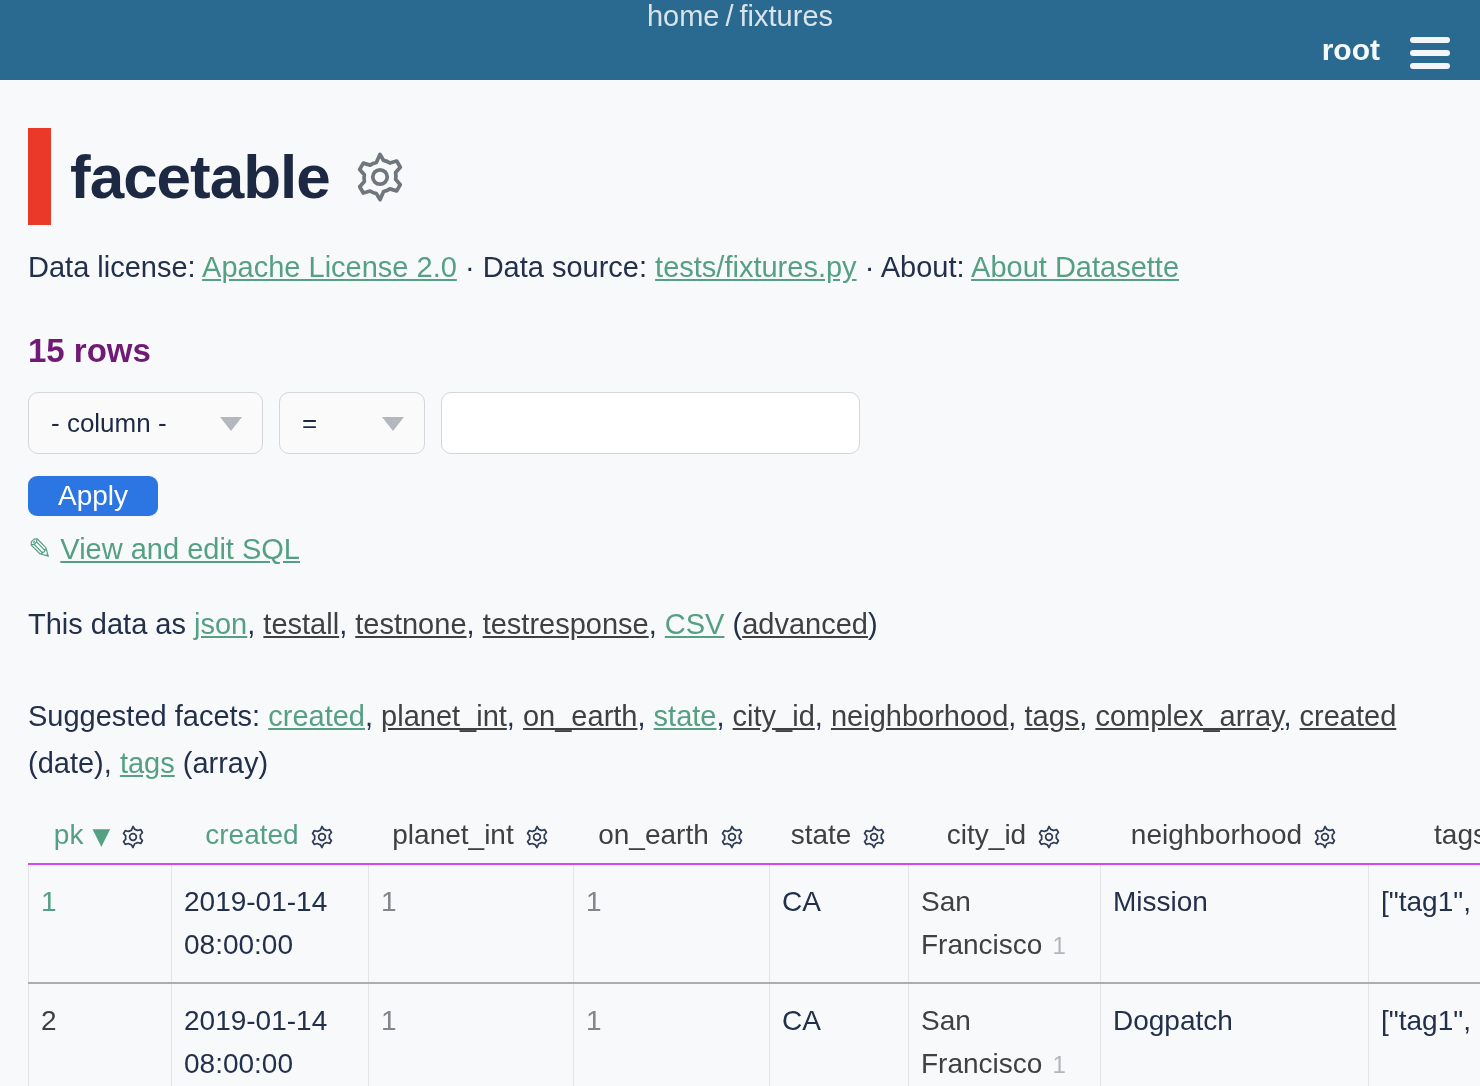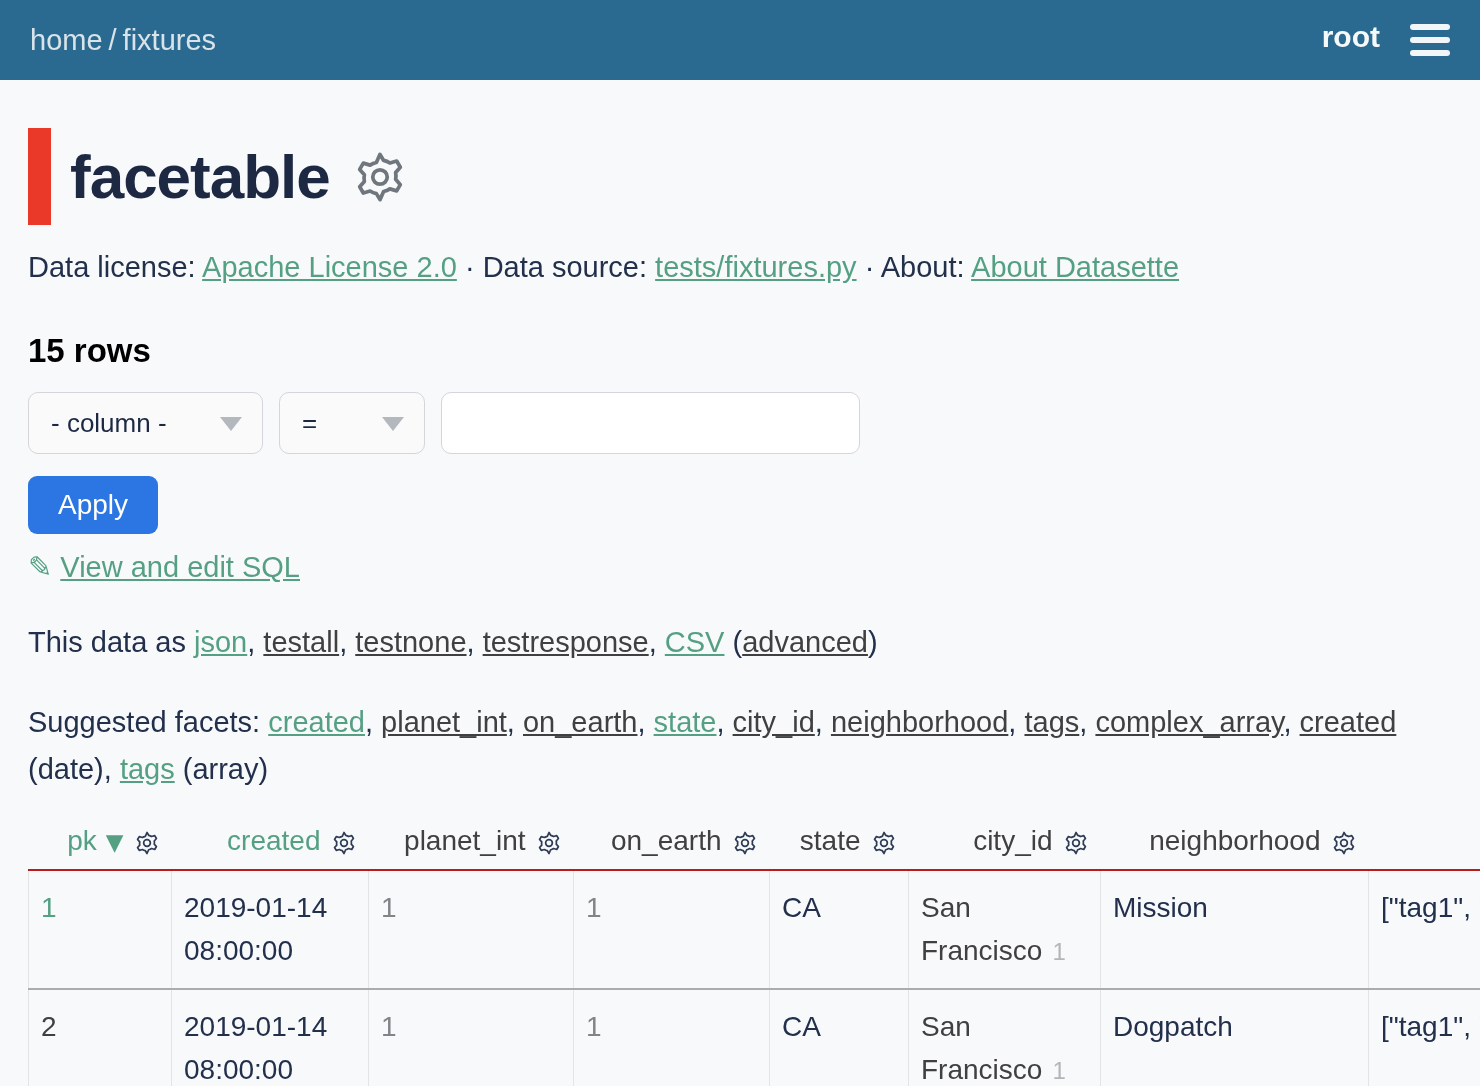--- a/index.html
+++ b/index.html
@@ -16,20 +16,21 @@
   a.u { text-decoration: underline; }
   a.nu { text-decoration: none; }
 
   
   .topbar {
     background: #2a6a90;
     height: 80px;
     display: flex;
     align-items: center;
     padding: 0 30px;
+    flex-direction: column;
   }
   .crumbs { font-size: 29px; color: #d9e3ea; }
   .crumbs a { color: #d9e3ea; text-decoration: none; }
   .crumbs span { margin: 0 6px; }
   .topbar-right { margin-left: auto; display: flex; align-items: flex-start; gap: 30px; }
   .user { color: #f6f9fa; font-weight: bold; font-size: 30px; }
   .burger { background: none; border: 0; padding: 4px 0; display: flex; flex-direction: column; gap: 7px; cursor: pointer; }
   .burger span { display: block; width: 40px; height: 6px; background: #f2f6f8; border-radius: 3px; }
 
   main { padding: 30px 28px 0; }
@@ -37,55 +38,55 @@
   
   .title-row { display: flex; align-items: center; margin-top: 18px; }
   .accent { width: 23px; height: 97px; background: #ea3829; margin-right: 19px; flex: none; }
   h1 { font-size: 62px; margin: 0; color: #1d2943; letter-spacing: -1px; font-weight: bold; }
   .gear { color: #2e3c55; display: inline-flex; vertical-align: middle; }
   .gear svg { width: 26px; height: 26px; }
   .gear-title { color: #70767d; margin-left: 22px; }
   .gear-title svg { width: 56px; height: 56px; }
 
   .meta { font-size: 29px; margin: 26px 0 0; }
-  h2 { font-size: 33px; margin: 48px 0 0; color: #000000; }
+  h2 { font-size: 33px; margin: 48px 0 0; color: #701a75; }
 
   
   .filters { display: flex; gap: 16px; margin-top: 22px; align-items: center; }
   .select {
     position: relative; border: 1px solid #d5d5da; border-radius: 10px; background: #fafafb;
     height: 62px; display: flex; align-items: center; padding: 0 54px 0 22px;
     font-size: 26px; color: #1d2943; cursor: pointer;
   }
   .select .tri {
     position: absolute; right: 20px; top: 50%; margin-top: -6px; width: 0; height: 0;
     border-left: 11px solid transparent; border-right: 11px solid transparent; border-top: 14px solid #b3b8bf;
   }
   .w-col { width: 235px; }
   .w-op { width: 146px; }
   .filter-input {
     width: 419px; height: 62px; border: 1px solid #d5d5da; border-radius: 10px;
     background: #fff; font-size: 26px; padding: 0 18px; font-family: inherit;
   }
   .apply {
     margin-top: 22px; background: #2b76e3; color: #fff; border: 0; border-radius: 9px;
-    font-size: 28px; padding: 13px 30px; font-family: inherit; cursor: pointer; display: block;
+    font-size: 28px; padding: 4px 30px; font-family: inherit; cursor: pointer; display: block;
   }
 
   .sql-line { margin: 16px 0 0; font-size: 29px; }
   .pencil { color: #55a083; font-family: "DejaVu Sans", sans-serif; margin-right: 8px; }
   .export { margin: 42px 0 0; font-size: 29px; }
-  .facets { margin: 40px 0 0; font-size: 29px; line-height: 1.62; max-width: 1424px; }
+  .facets { margin: 52px 0 0; font-size: 29px; line-height: 1.62; max-width: 1424px; }
 
   
   .table-wrap { margin-top: 28px; margin-right: -28px; overflow: hidden; }
   table { border-collapse: collapse; table-layout: fixed; width: 1560px; }
   th {
-    text-align: right; font-weight: normal; font-size: 28px;
-    padding: 4px 12px 12px; border-bottom: 2px solid #b91c1c; white-space: nowrap;
+    text-align: center; font-weight: normal; font-size: 28px;
+    padding: 4px 12px 12px; border-bottom: 2px solid #d946ef; white-space: nowrap;
   }
   th .sort-arrow { color: #55a083; font-size: 23px; margin-left: 9px; font-family: "DejaVu Sans", sans-serif; }
   th .gear { margin-left: 10px; cursor: pointer; }
   td {
     vertical-align: top; font-size: 28px; padding: 15px 12px;
     border-bottom: 2px solid #aaacae; border-left: 1px solid #e4e4e7; line-height: 1.55;
   }
   td a { text-decoration: none; }
   .muted { color: #828487; }
   .badge { color: #b3b5b8; font-size: 24px; margin-left: 10px; }

